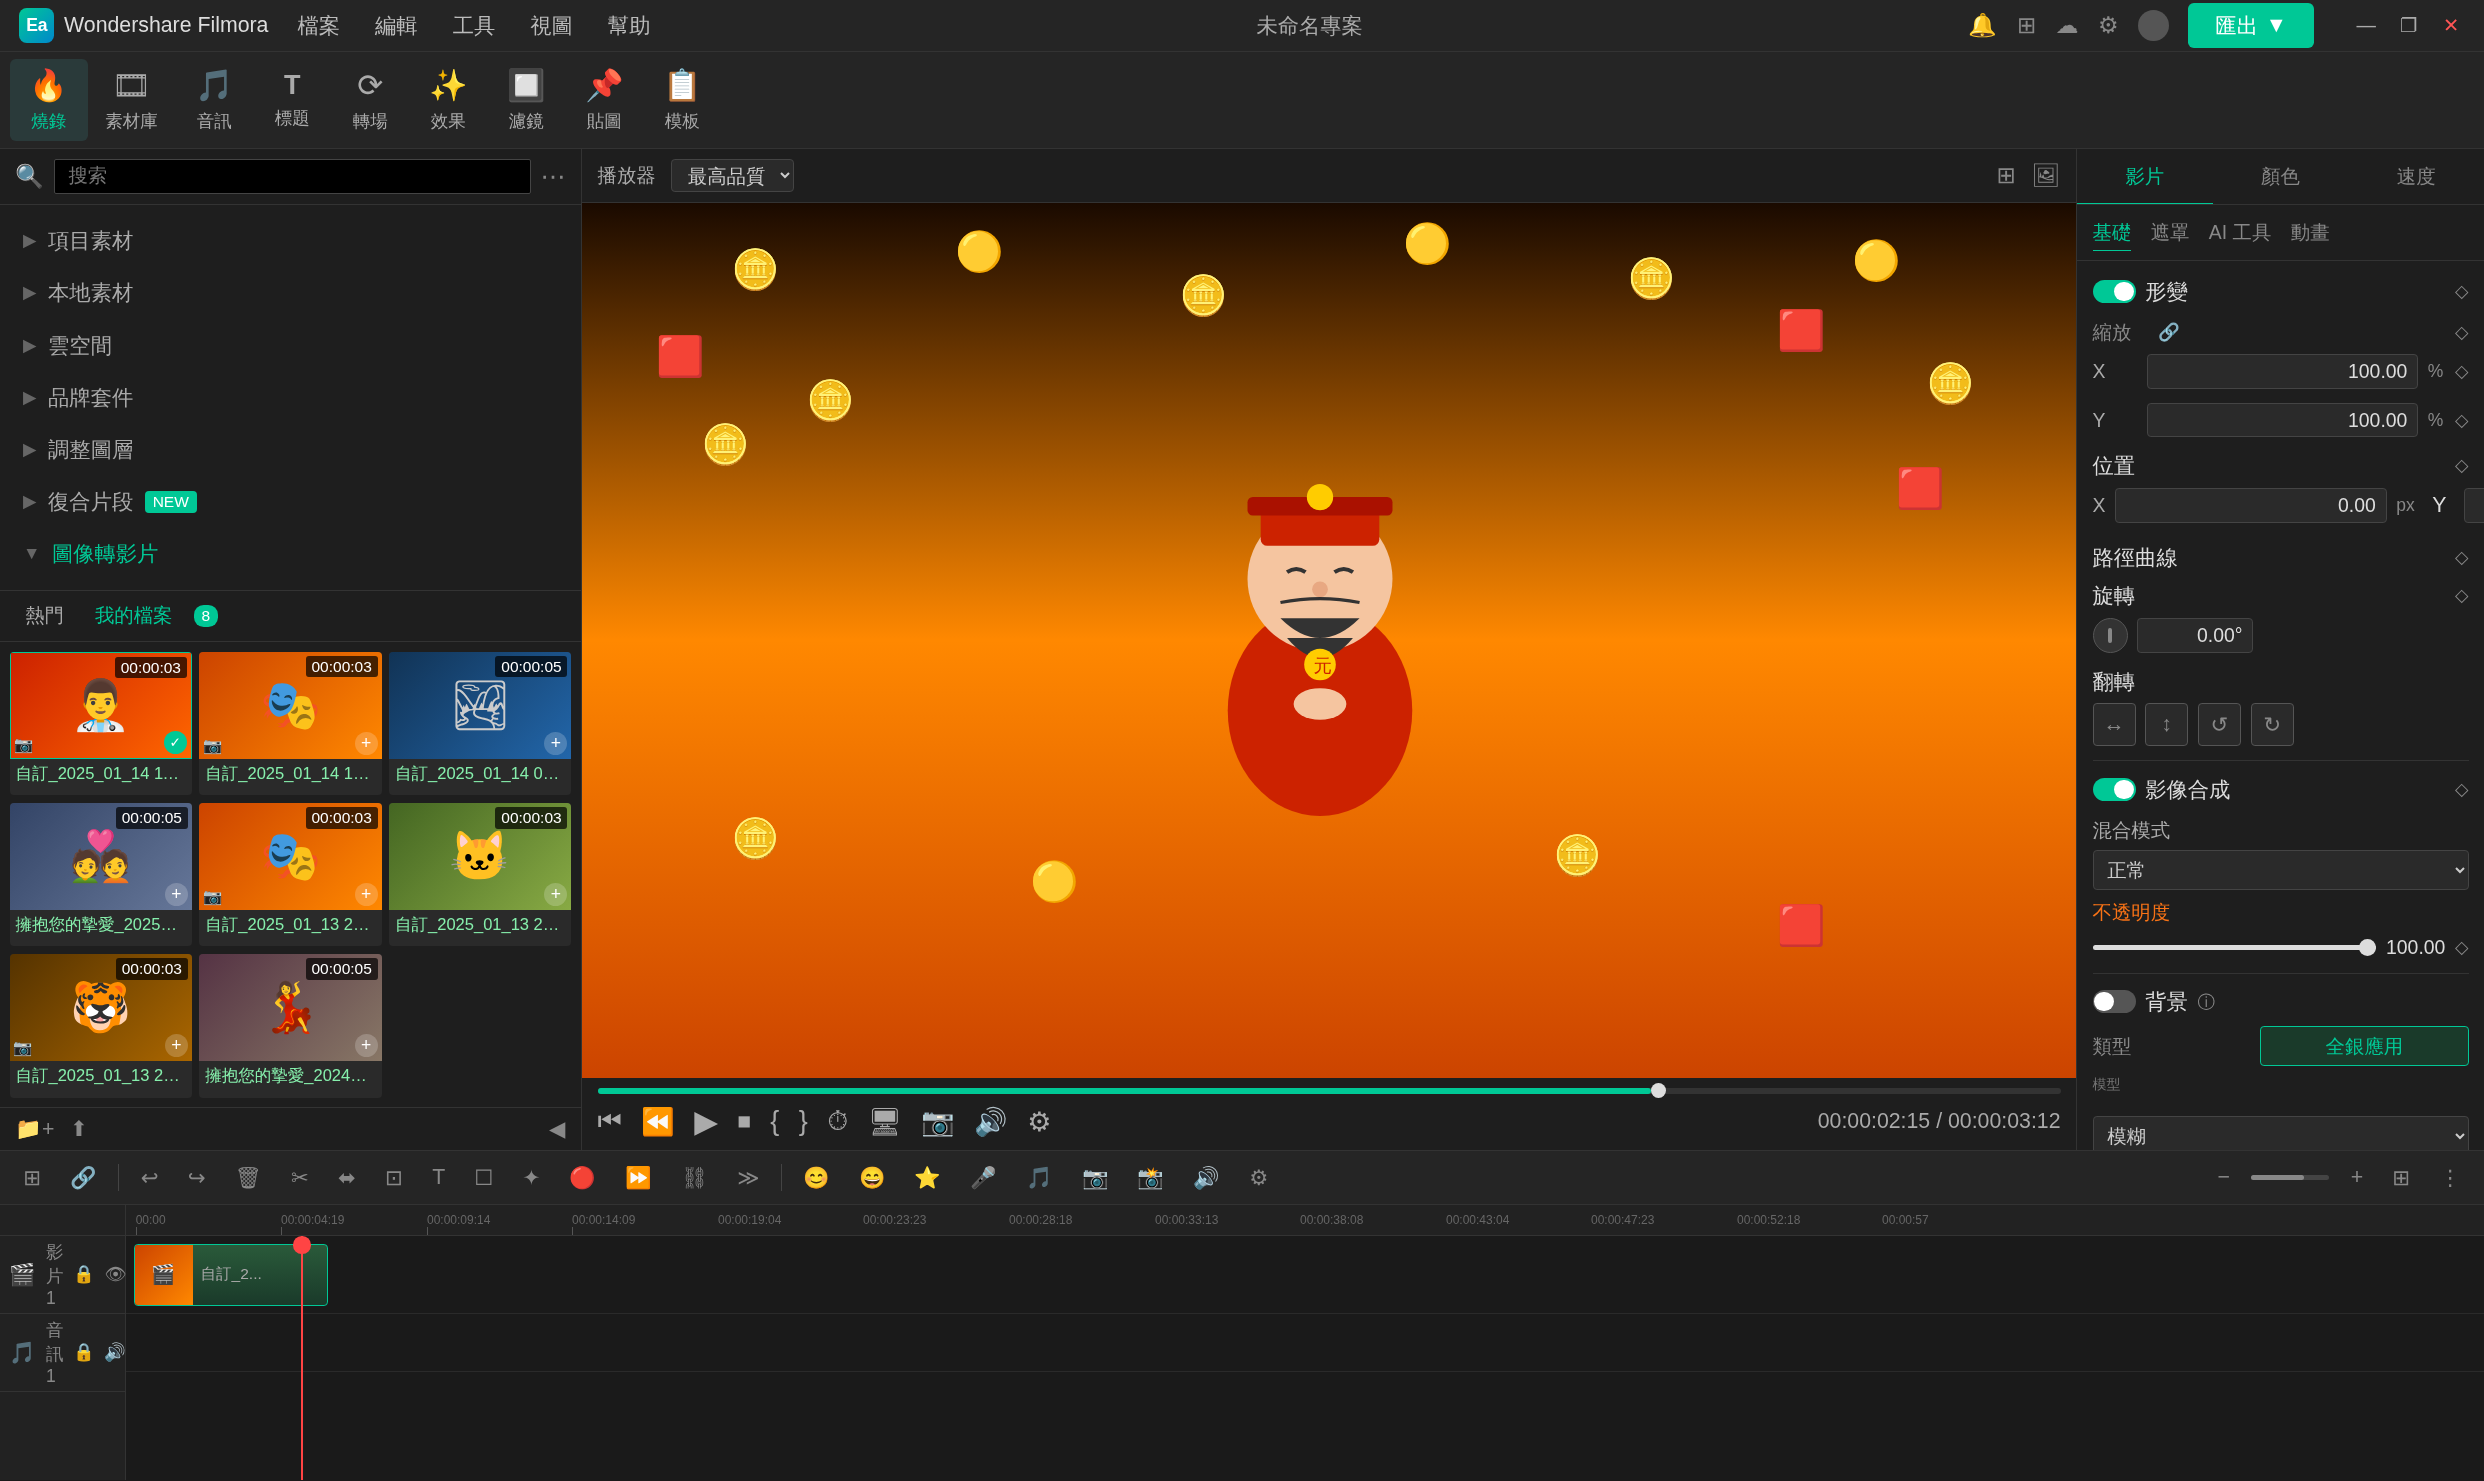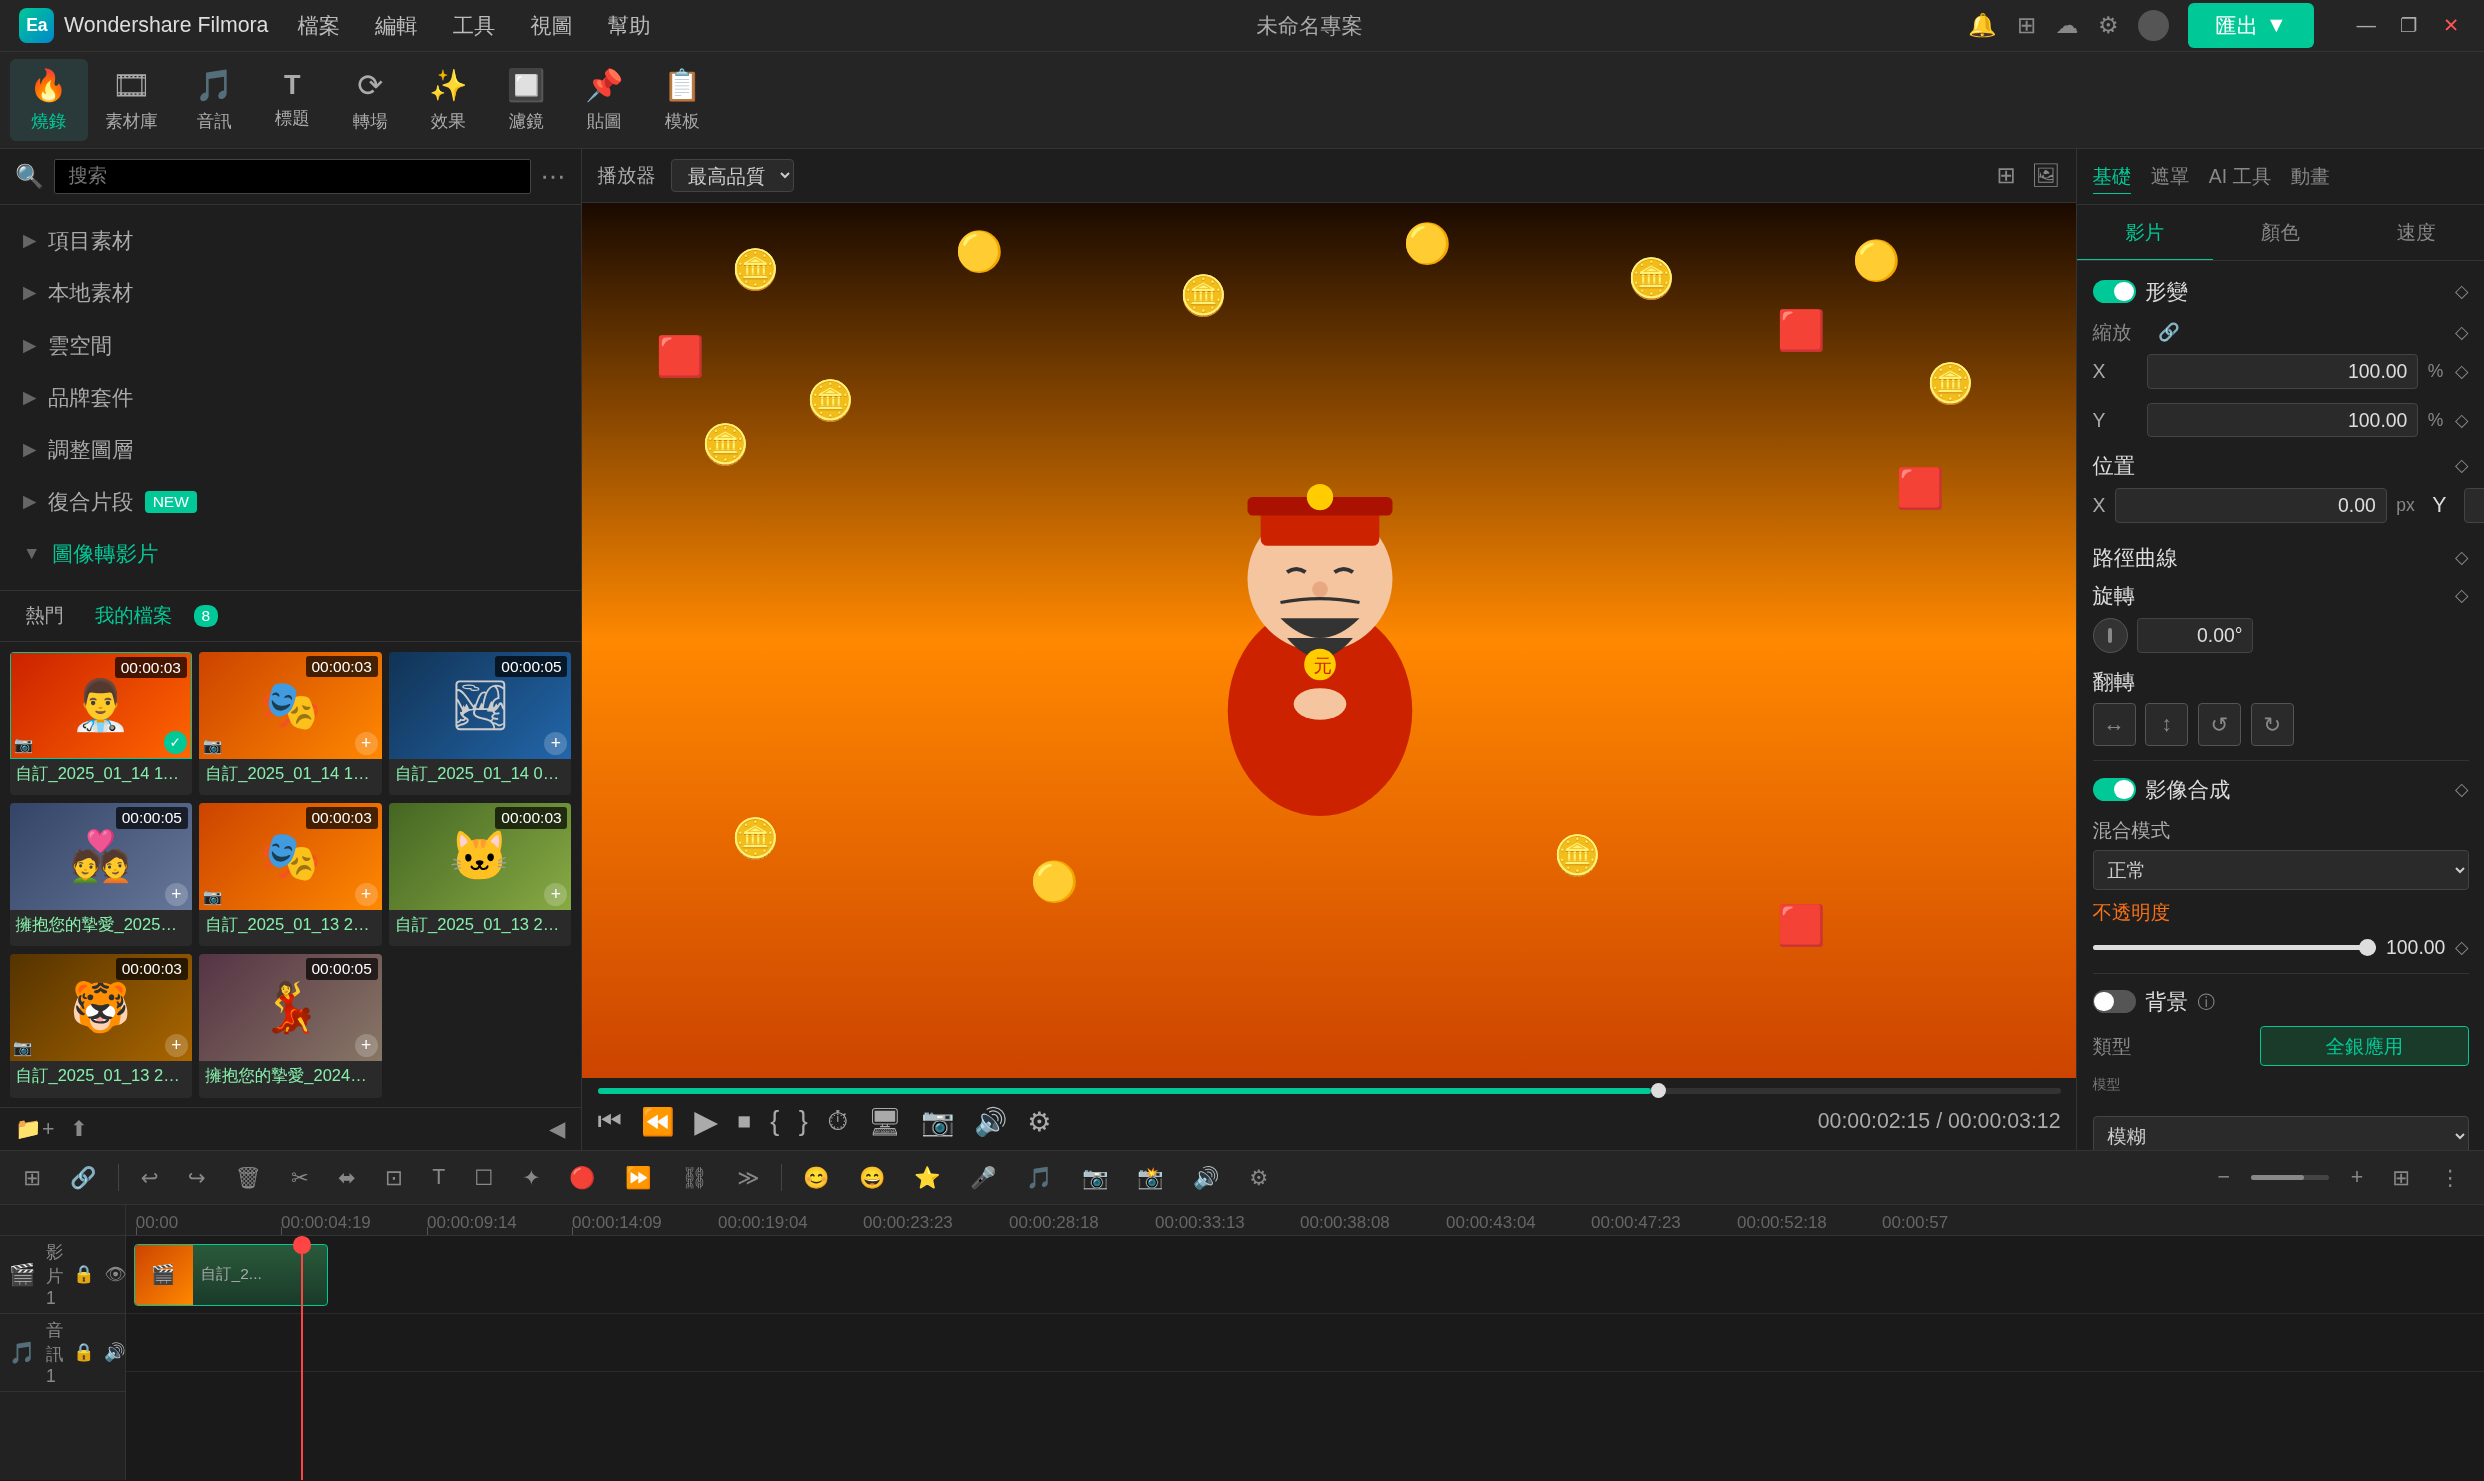--- a/index.html
+++ b/index.html
@@ -715,21 +715,21 @@
     #timeline-ruler {
       height: 31px;
       background: #222;
       border-bottom: 1px solid #333;
       display: flex;
       align-items: center;
       position: relative;
     }
     .ruler-mark {
       position: absolute;
-      font-size: 17px;
+      font-size: 12px;
       color: #666;
       top: 7.8px;
     }
     .ruler-line {
       position: absolute;
       bottom: 0;
       width: 1px;
       height: 7.8px;
       background: #555;
     }
@@ -1125,30 +1125,30 @@
         <div class="time-display">
           <span>00:00:02:15</span>
           <span> / </span>
           <span>00:00:03:12</span>
         </div>
       </div>
     </div>
   </div>
 
   <div id="right-panel">
+    <div id="right-tabs">
+      <div class="right-tab active">影片</div>
+      <div class="right-tab">顏色</div>
+      <div class="right-tab">速度</div>
+    </div>
     <div id="right-subtabs">
       <span class="right-subtab active">基礎</span>
       <span class="right-subtab">遮罩</span>
       <span class="right-subtab">AI 工具</span>
       <span class="right-subtab">動畫</span>
-    </div>
-    <div id="right-tabs">
-      <div class="right-tab active">影片</div>
-      <div class="right-tab">顏色</div>
-      <div class="right-tab">速度</div>
     </div>
     <div id="right-content">
 
       <div class="section-title">
         <div style="display:flex;align-items:center;gap:9.7px;">
           <div class="toggle-switch"></div>
           <span class="section-label">形變</span>
         </div>
         <span class="diamond-icon">◇</span>
       </div>

